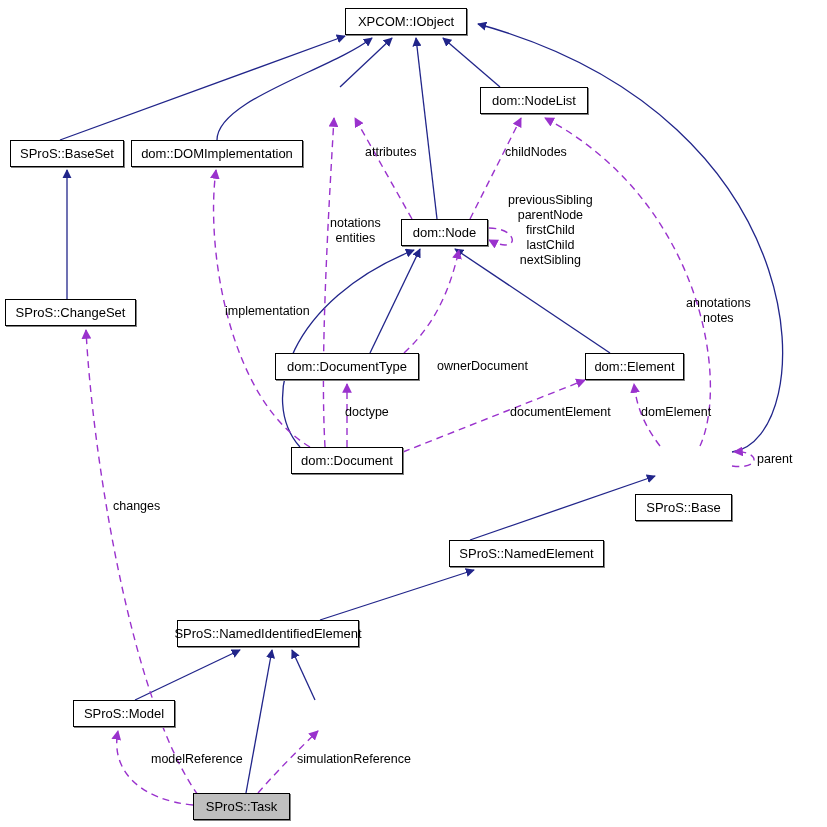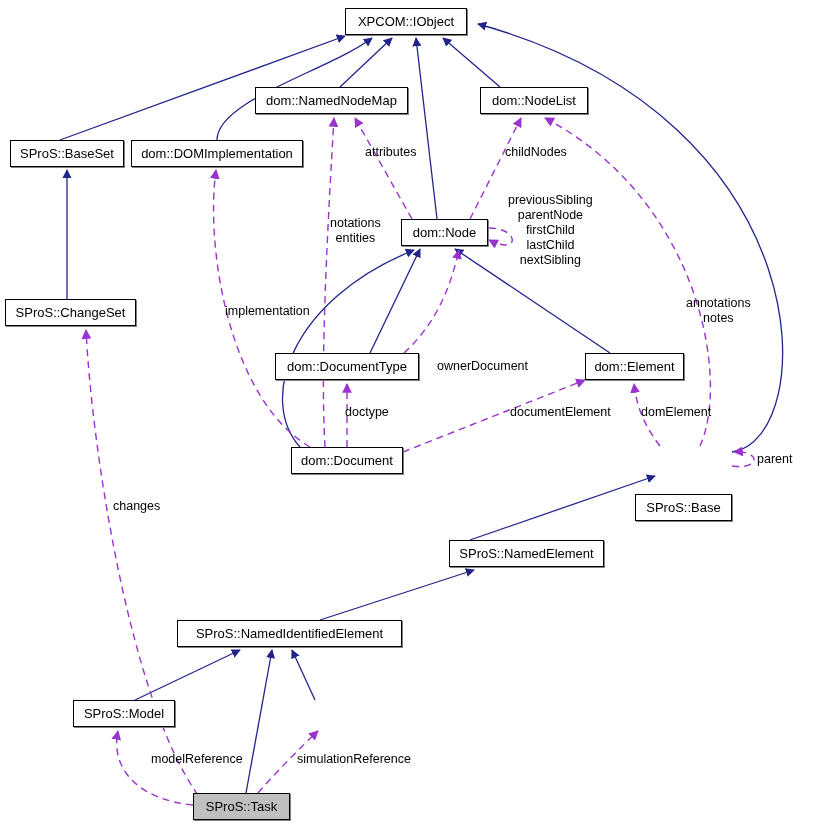--- a/index.html
+++ b/index.html
@@ -108,23 +108,20 @@
       <path class="assoc" d="M 198 795 C 130 700 92 450 86 330" marker-end="url(#arrow-assoc)"></path>
       <path class="assoc" d="M 193 805 C 140 800 110 770 118 731" marker-end="url(#arrow-assoc)"></path>
       <path class="assoc" d="M 258 793 C 278 770 300 748 318 731" marker-end="url(#arrow-assoc)"></path>
     </g>
   </svg>
 
   <div class="node" style="left:345px;top:8px;width:122px;height:27px;">
     <span>XPCOM::IObject</span>
   </div>
 
-  <div class="node" style="left:255px;top:87px;width:153px;height:27px;">
-    <span>dom::NamedNodeMap</span>
-  </div>
 
   <div class="node" style="left:480px;top:87px;width:108px;height:27px;">
     <span>dom::NodeList</span>
   </div>
 
   <div class="node" style="left:10px;top:140px;width:114px;height:27px;">
     <span>SProS::BaseSet</span>
   </div>
 
   <div class="node" style="left:131px;top:140px;width:172px;height:27px;">
@@ -152,21 +149,21 @@
   </div>
 
   <div class="node" style="left:635px;top:446px;width:97px;height:27px;margin-top:48px;">
     <span>SProS::Base</span>
   </div>
 
   <div class="node" style="left:449px;top:540px;width:155px;height:27px;">
     <span>SProS::NamedElement</span>
   </div>
 
-  <div class="node" style="left:177px;top:620px;width:225px;height:27px;">
+  <div class="node" style="left:177px;top:620px;width:182px;height:27px;">
     <span>SProS::NamedIdentifiedElement</span>
   </div>
 
   <div class="node" style="left:73px;top:700px;width:102px;height:27px;">
     <span>SProS::Model</span>
   </div>
 
 
   <div class="node highlight" style="left:193px;top:793px;width:97px;height:27px;">
     <span>SProS::Task</span>

